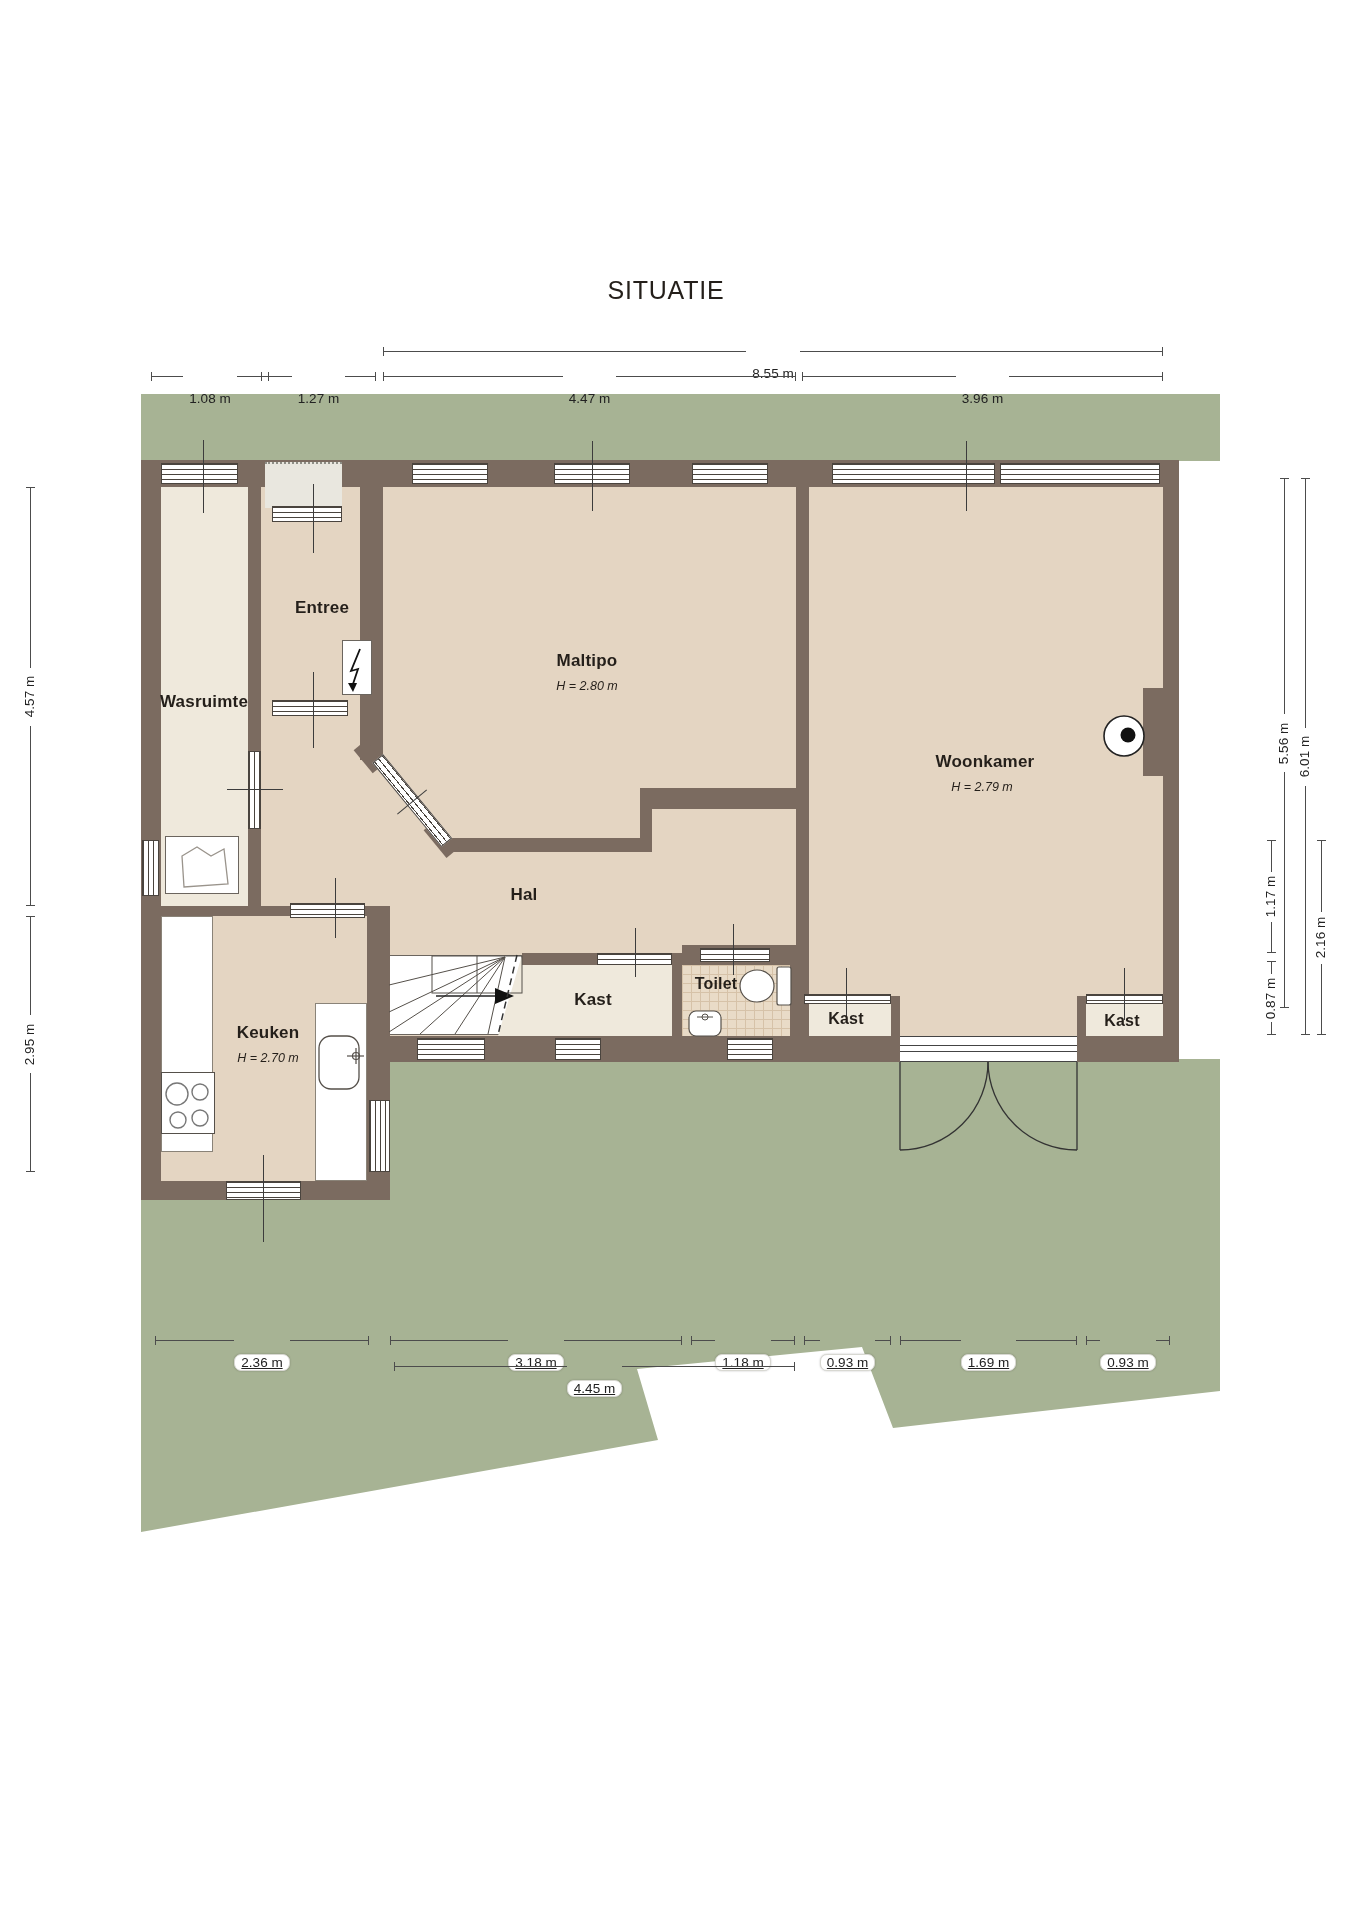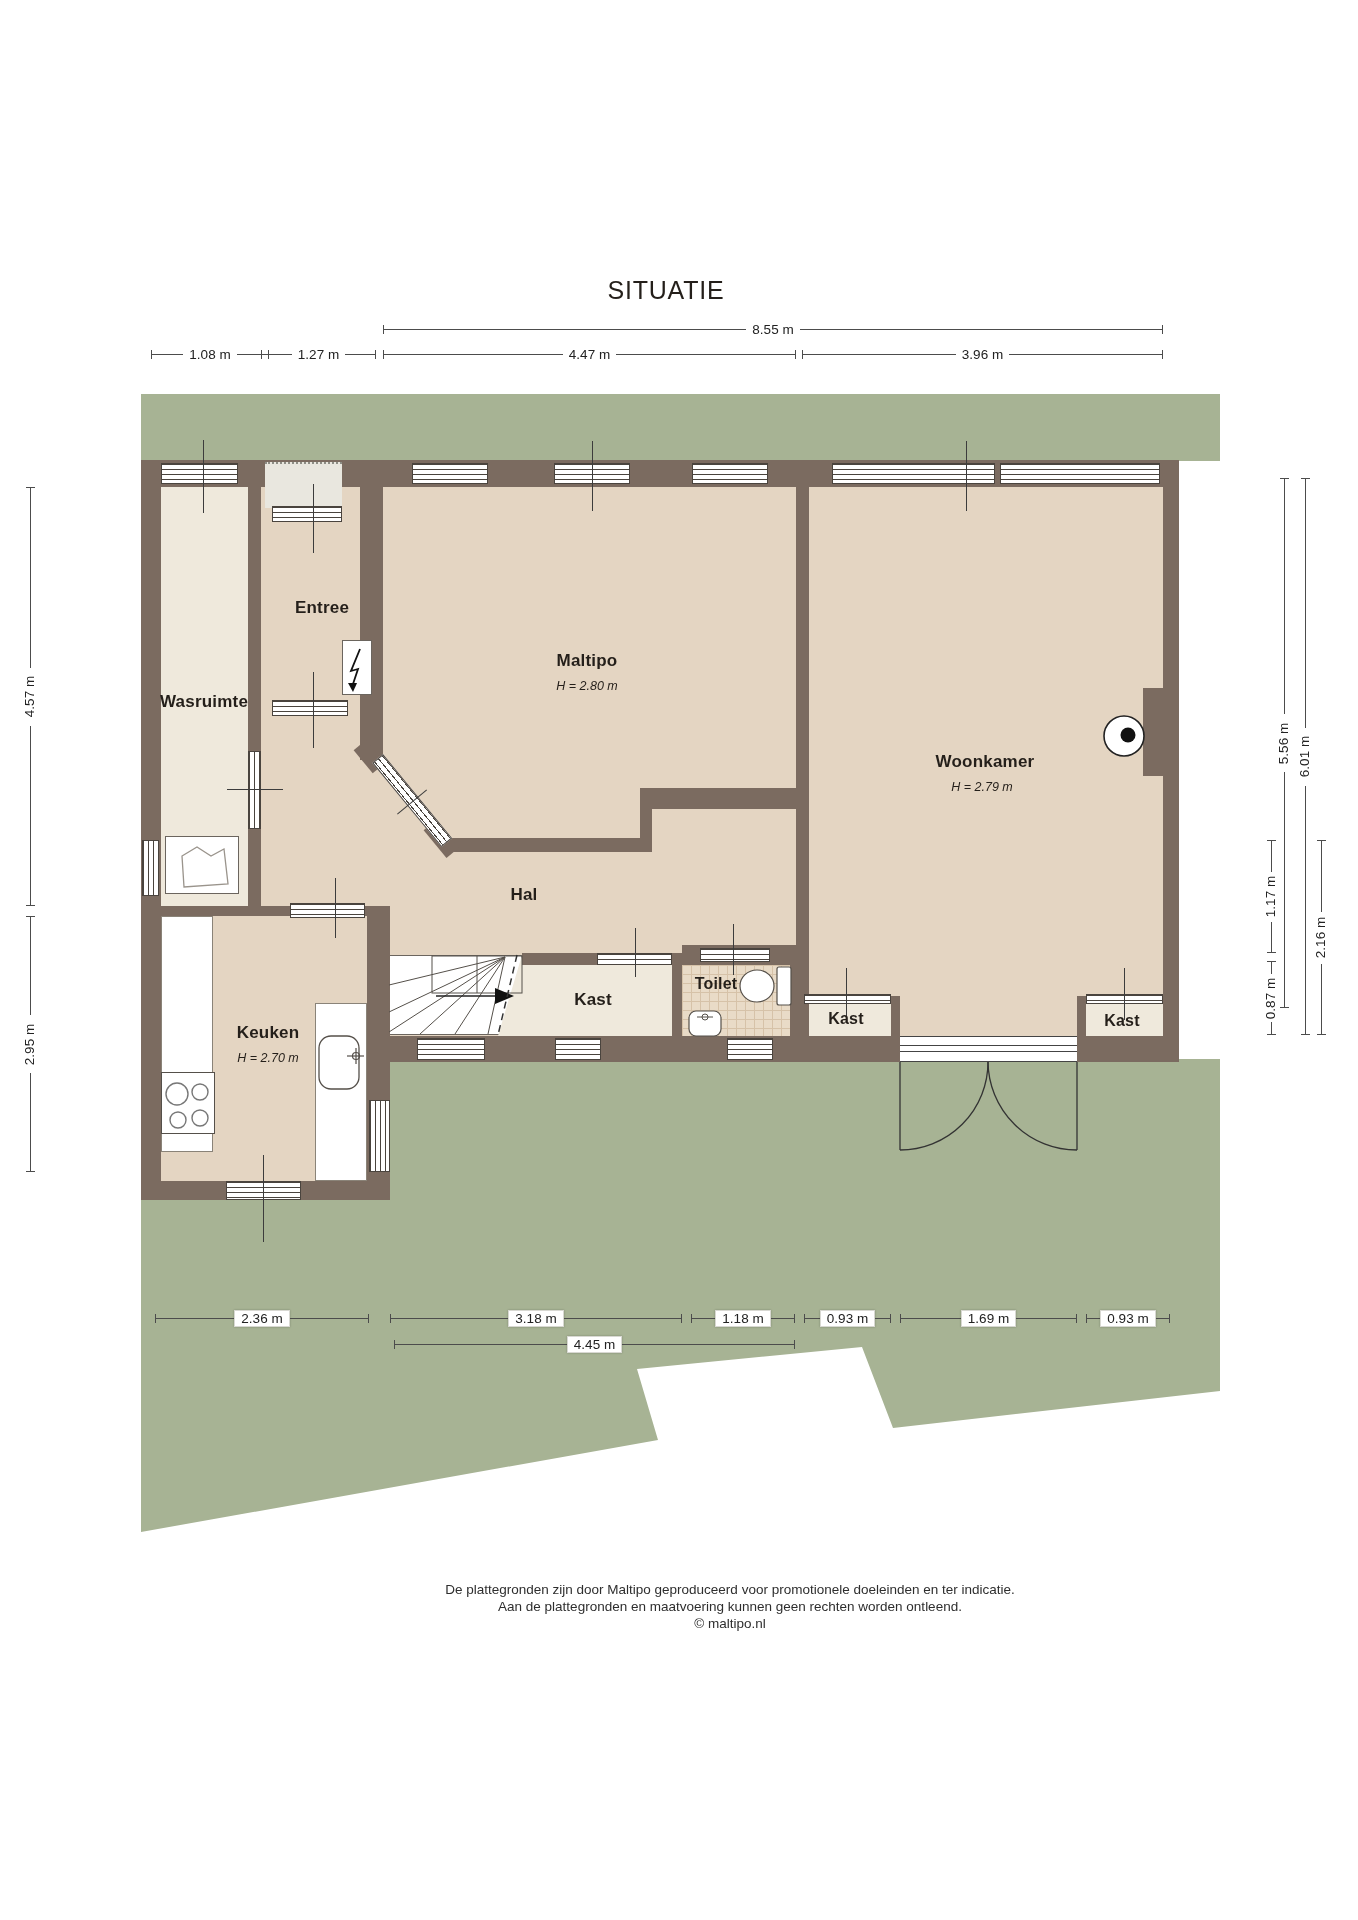--- a/index.html
+++ b/index.html
@@ -35,27 +35,27 @@
   
   .room-label{transform:translate(-50%,-50%);font-size:17px;font-weight:600;letter-spacing:.2px;white-space:nowrap;}
   .room-height{transform:translate(-50%,-50%);font-size:12.5px;font-style:italic;font-weight:400;white-space:nowrap;}
   .title{transform:translate(-50%,-50%);font-size:25px;font-weight:500;letter-spacing:.8px;white-space:nowrap;}
   .footer{font-size:13.5px;line-height:17px;text-align:center;color:#2e2e2e;}
 
   
   .dim{display:flex;align-items:center;color:#222;font-size:13.5px;}
   .dim .dline{flex:1;height:1px;background:#4c4c4c;}
   .dim .dtick{width:1px;height:9px;background:#4c4c4c;}
-  .dim .dlabel{padding:0 6px;white-space:nowrap;}
+  .dim .dlabel{padding:0 6px;white-space:nowrap;margin-top:44px;}
   .dim.v{flex-direction:column;width:14px;}
   .dim.v .dline{width:1px;height:auto;flex:1;}
   .dim.v .dtick{width:9px;height:1px;}
   .dim.v .vbox{height:58px;width:14px;display:flex;align-items:center;justify-content:center;}
   .dim.v .vbox span{transform:rotate(-90deg);white-space:nowrap;}
-  .chip{background:#fff;border:1px solid #d8d8d2;border-radius:0;padding:1px 8px;box-shadow:0 0 2px rgba(0,0,0,.25);}
+  .chip{background:#fff;border:1px solid #d8d8d2;border-radius:7px;padding:1px 8px;box-shadow:0 0 2px rgba(0,0,0,.25);text-decoration:underline;}
 </style>
 </head>
 <body>
 
 <div id="canvas">
 
   <div class="abs title" style="left:666px;top:290px;">SITUATIE</div>
 
   <svg class="layer" width="1358" height="1920">
     <path d="M141,394 L1220,394 L1220,461 L1179,461 L1179,1059 L1220,1059 L1220,1391 L893,1428 L862,1347 L637,1369 L658,1440 L141,1532 Z" style="fill:var(--garden);"></path>
@@ -369,19 +369,14 @@
       <span class="dtick"></span>
   </div>
   <div class="abs dim" style="left:394px;top:1336px;width:401px;">
     <span class="dtick"></span>
       <span class="dline"></span>
     <span class="dlabel chip">4.45 m</span>
     <span class="dline"></span>
       <span class="dtick"></span>
   </div>
 
-  <div class="abs footer" style="left:330px;top:1581px;width:800px;">
-    <div>De plattegronden zijn door Maltipo geproduceerd voor promotionele doeleinden en ter indicatie.</div>
-    <div>Aan de plattegronden en maatvoering kunnen geen rechten worden ontleend.</div>
-    <div>© maltipo.nl</div>
-  </div>
 
 </div>
 
 </body></html>

